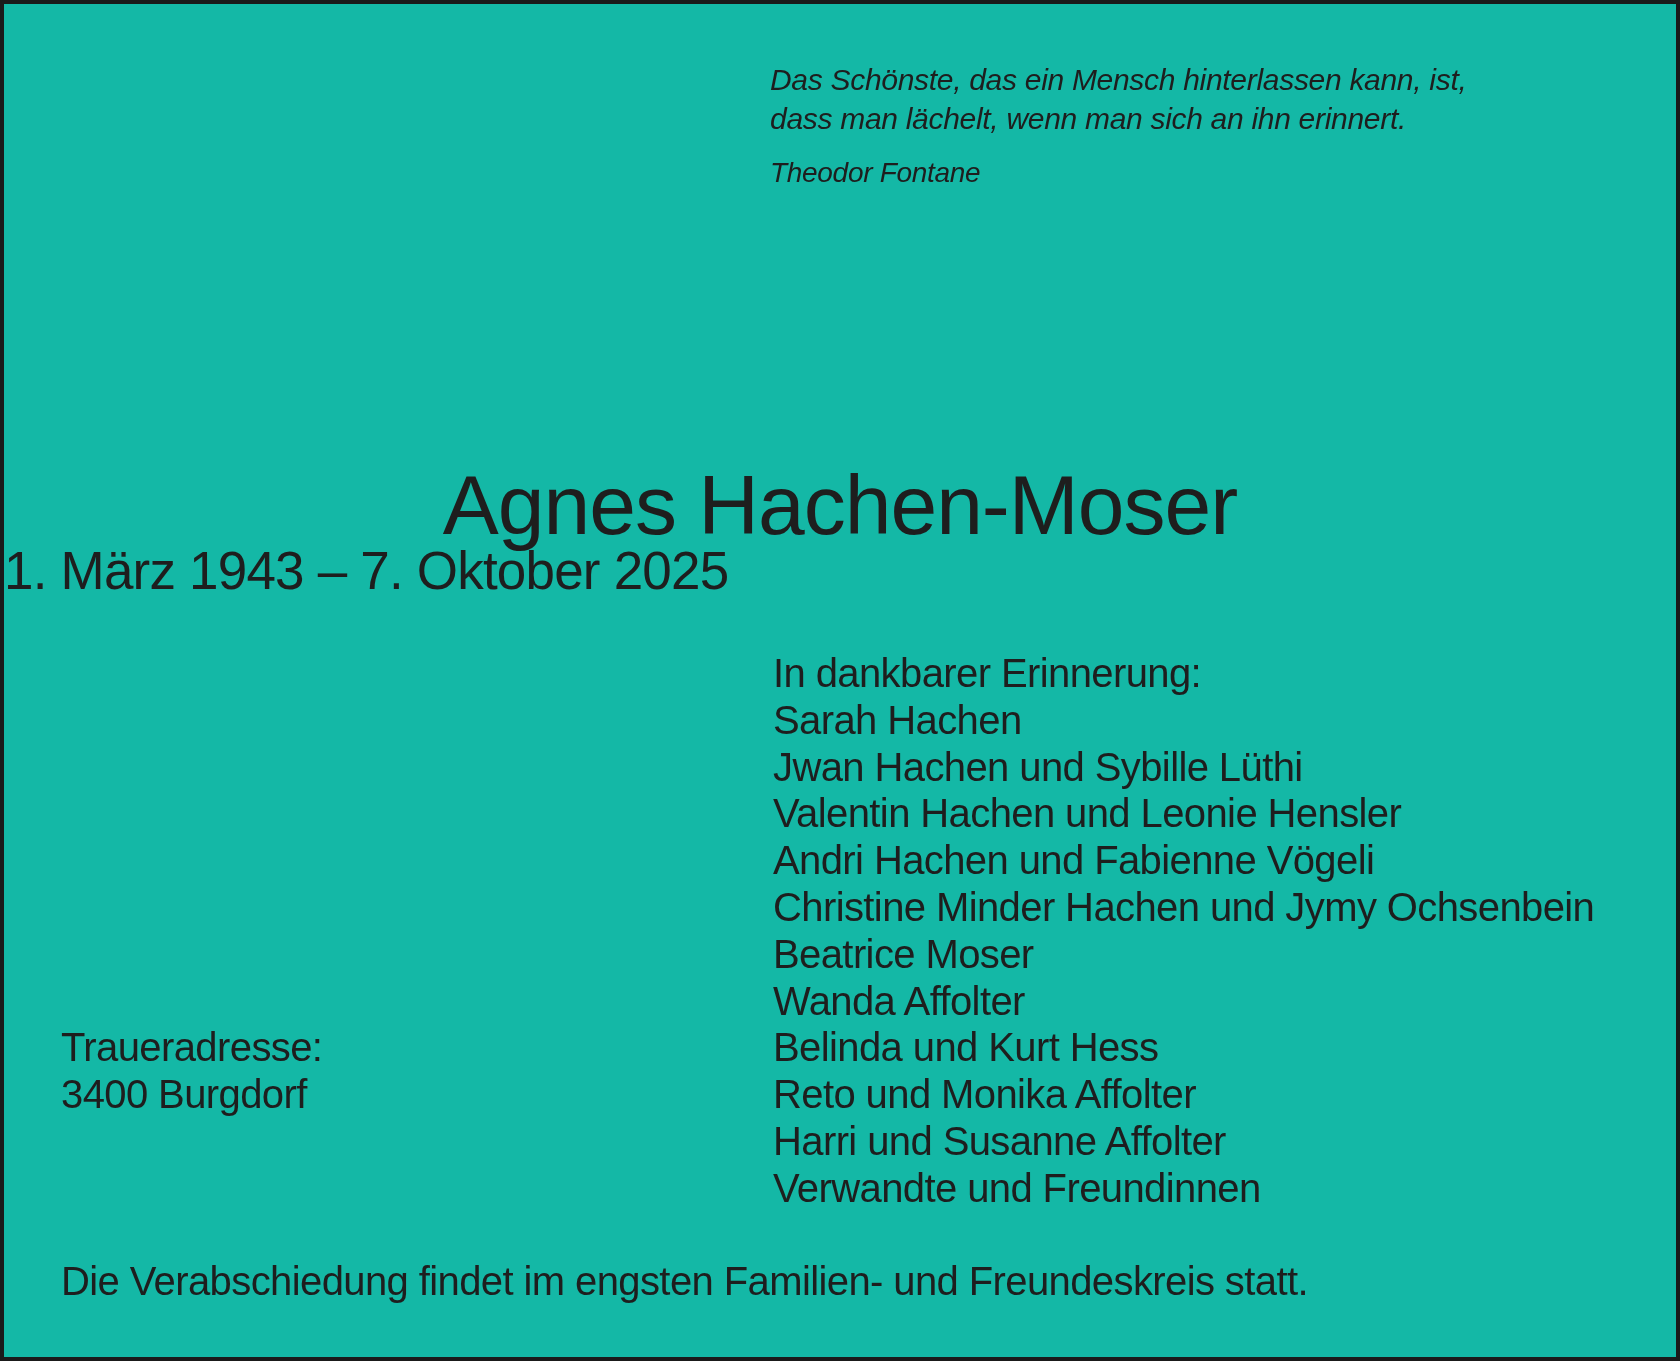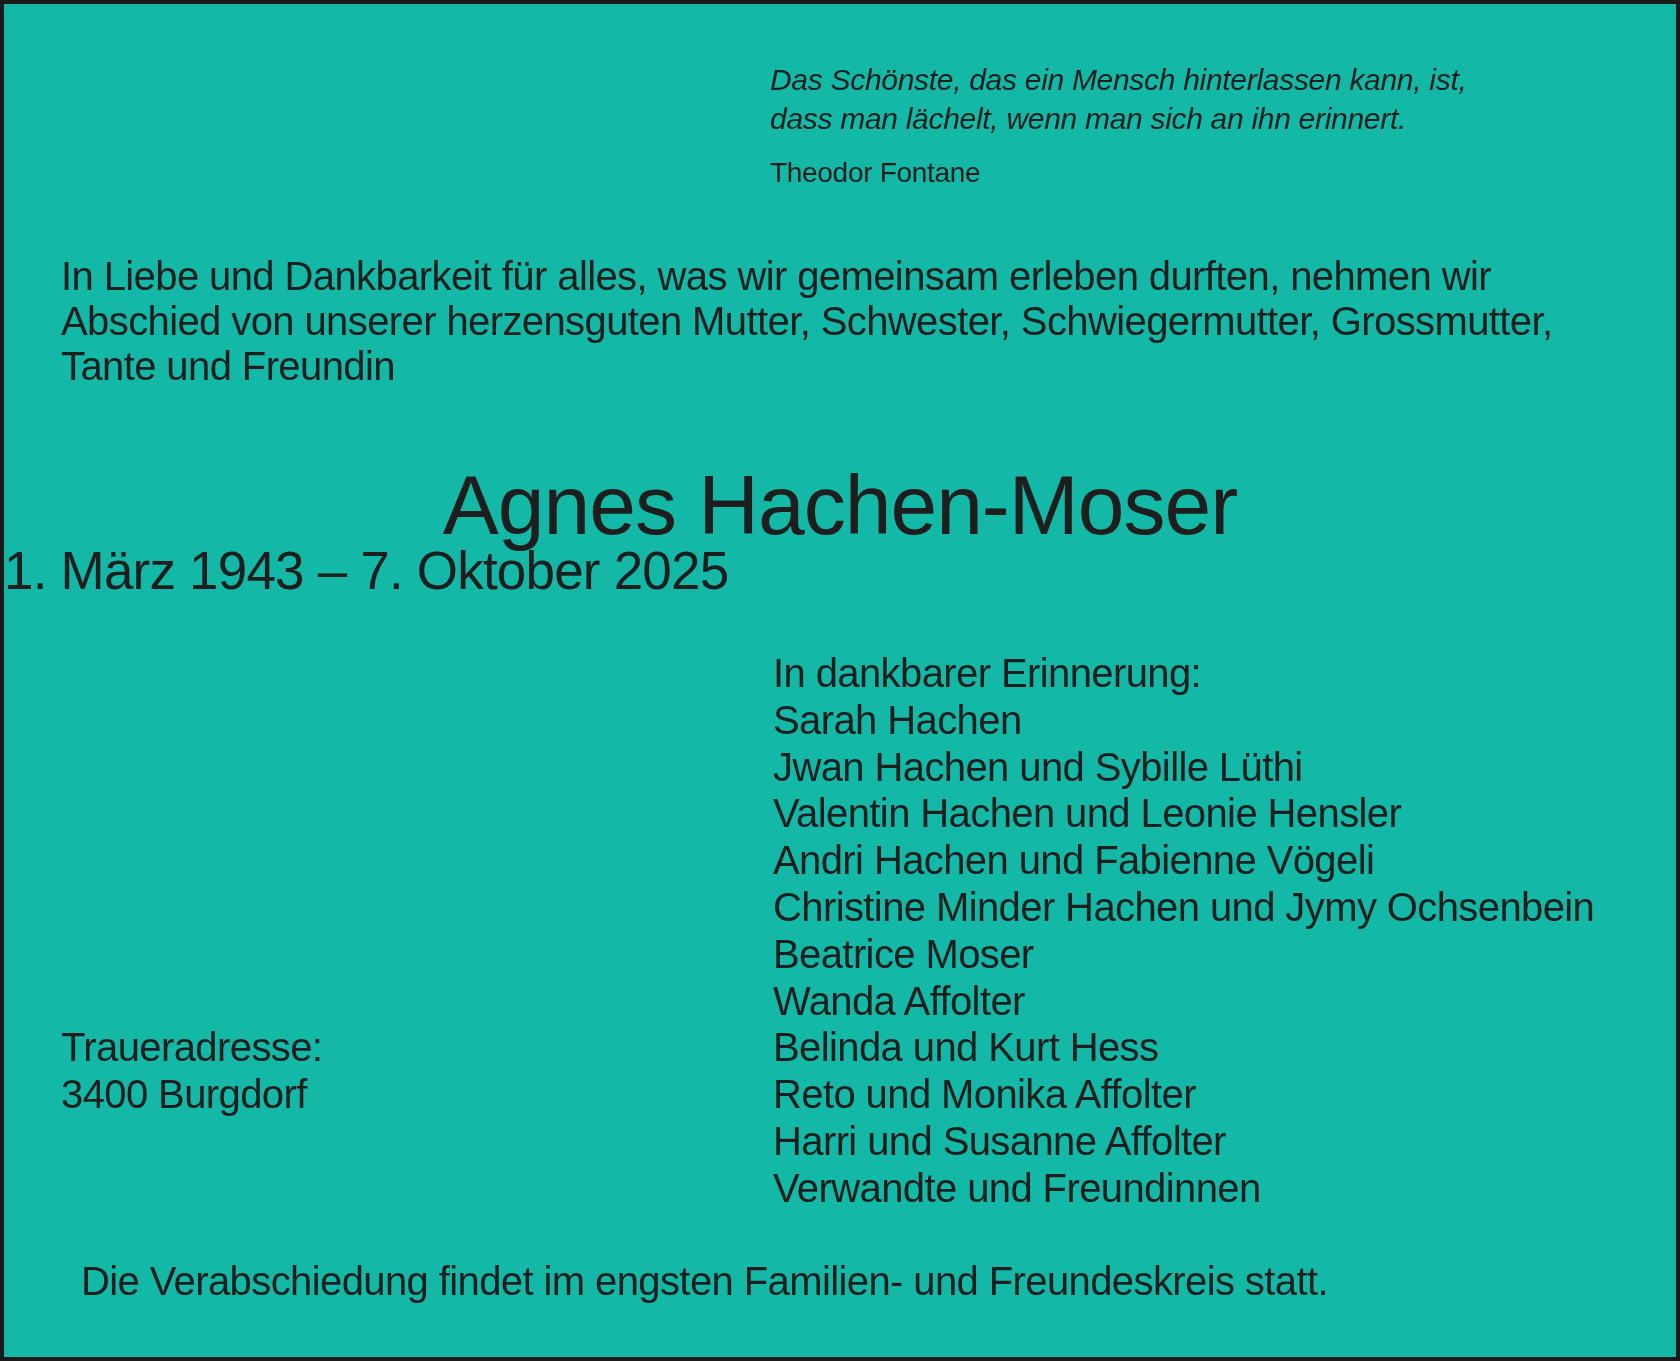--- a/index.html
+++ b/index.html
@@ -27,20 +27,21 @@
     font-size: 30px;
     line-height: 39px;
     font-style: italic;
     letter-spacing: -0.3px;
   }
   .quote-attribution {
     left: 766px;
     top: 152px;
     font-size: 28px;
     line-height: 34px;
+    font-style: italic;
     letter-spacing: -0.3px;
   }
   .intro-block {
     left: 57px;
     top: 250px;
     font-size: 40px;
     line-height: 45px;
     letter-spacing: -0.6px;
   }
   .name-block {
@@ -75,40 +76,34 @@
     font-size: 40px;
     line-height: 46.8px;
     letter-spacing: -0.6px;
   }
   .closing-block {
     left: 57px;
     top: 1254px;
     font-size: 40px;
     line-height: 46px;
     letter-spacing: -0.6px;
-    margin-left: 20px;
   }
 </style>
 </head>
 <body>
 
 <div class="notice">
 
   <div class="block quote-block">
     <div>Das Schönste, das ein Mensch hinterlassen kann, ist,</div>
     <div>dass man lächelt, wenn man sich an ihn erinnert.</div>
   </div>
 
   <div class="block quote-attribution">Theodor Fontane</div>
 
-  <div class="block intro-block">
-    <div>In Liebe und Dankbarkeit für alles, was wir gemeinsam erleben durften, nehmen wir</div>
-    <div>Abschied von unserer herzensguten Mutter, Schwester, Schwiegermutter, Grossmutter,</div>
-    <div>Tante und Freundin</div>
-  </div>
 
   <div class="block name-block">Agnes Hachen-Moser</div>
 
   <div class="block dates-block">1. März 1943 – 7. Oktober 2025</div>
 
   <div class="block memorial-block">
     <div>In dankbarer Erinnerung:</div>
     <div>Sarah Hachen</div>
     <div>Jwan Hachen und Sybille Lüthi</div>
     <div>Valentin Hachen und Leonie Hensler</div>

